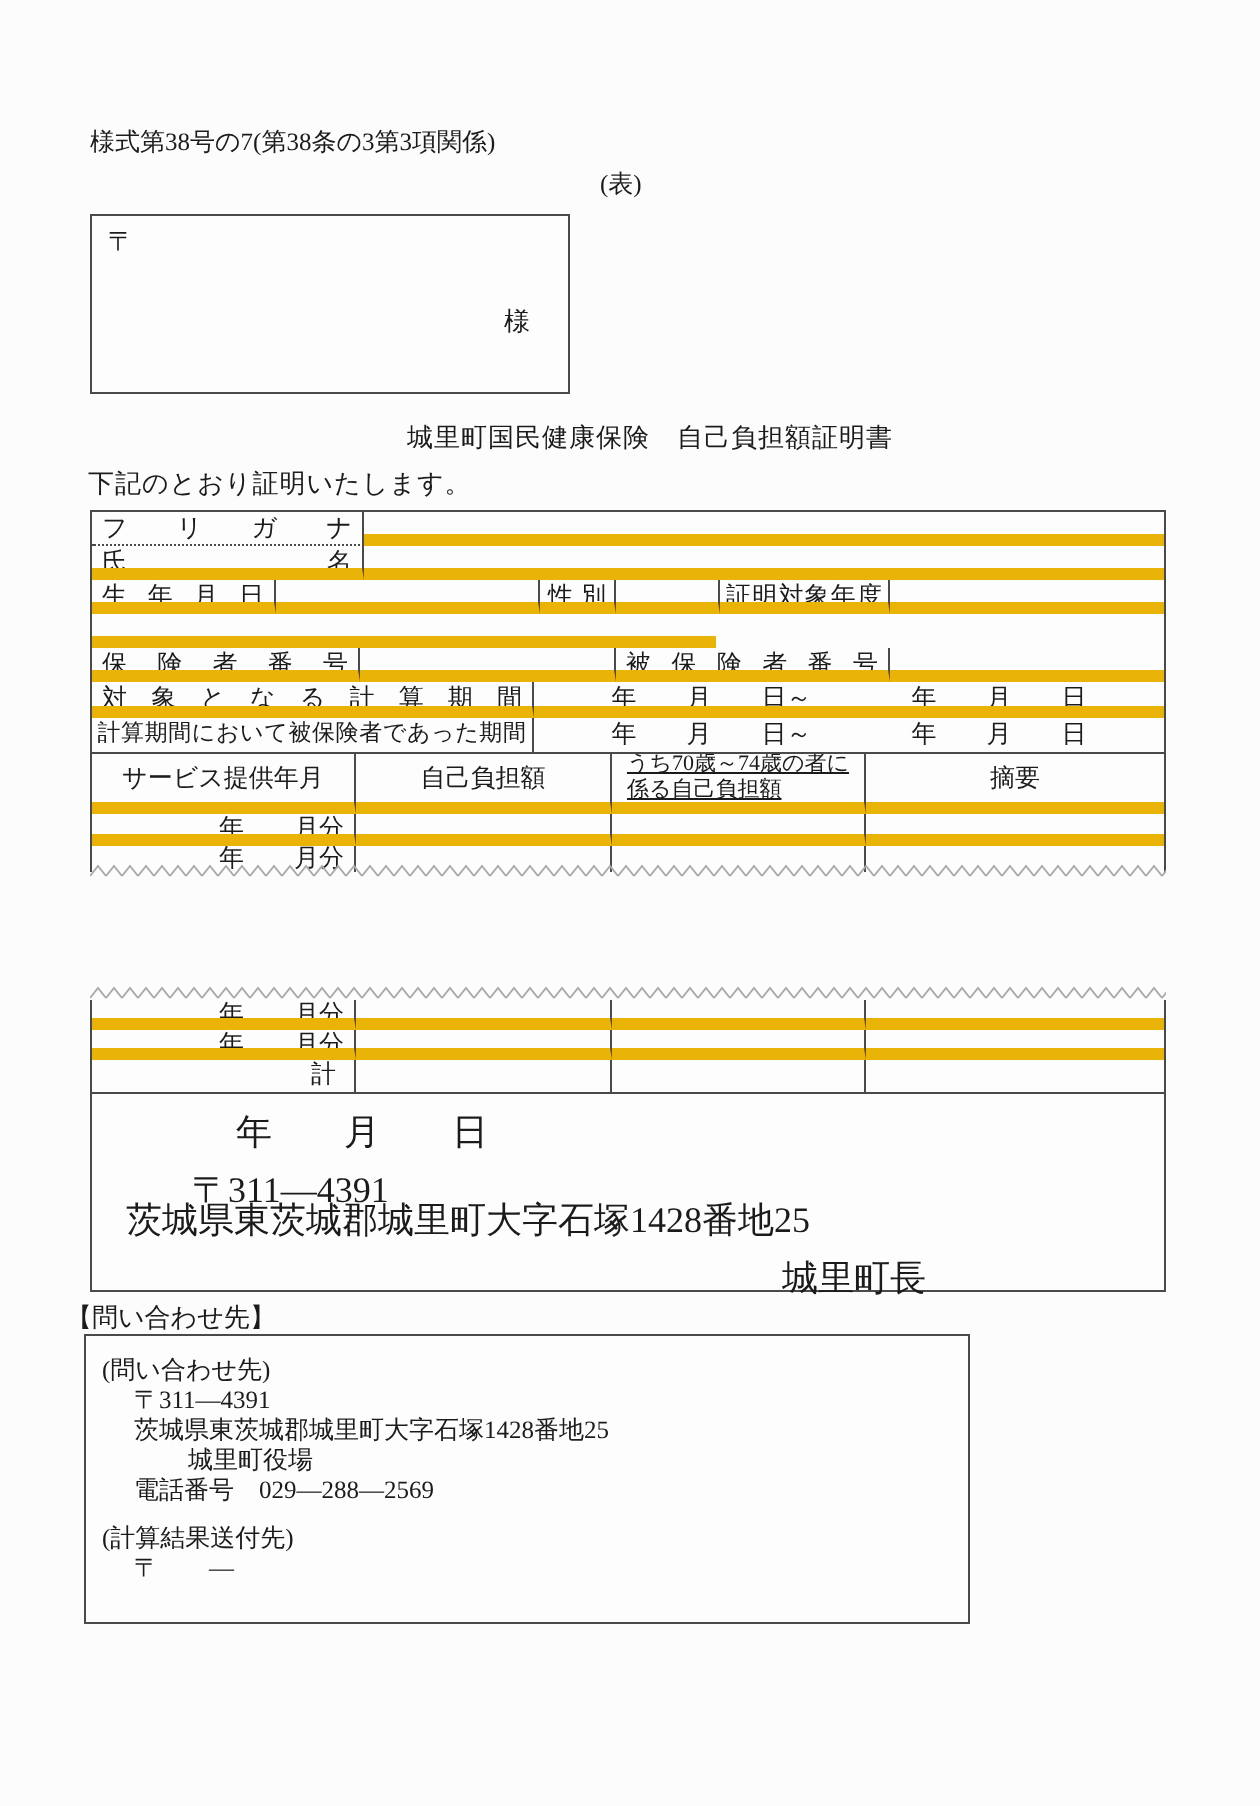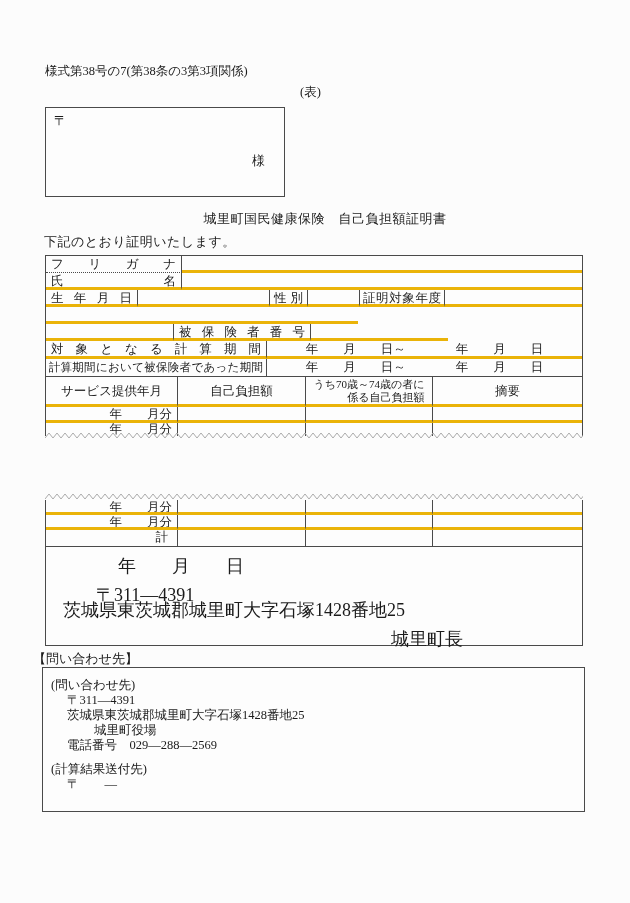--- a/index.html
+++ b/index.html
@@ -22,21 +22,21 @@
   #address-box .honorific   { position: absolute; left: 206px; top: 44px; font-size: 13px; }
   #doc-title { left: 0; top: 210px; width: 630px; padding-left: 20px;
                text-align: center; font-size: 13px; letter-spacing: 0.5px; }
   #intro { left: 44px; top: 233px; font-size: 13px; letter-spacing: 0.5px; }
 
   
   .tbl { position: absolute; background: #fdfdfd; }
   .row { display: flex; }
   .cell {
     border-right: 1px solid #4a4a4a;
-    border-bottom: 3px solid #eab308;
+    border-bottom: 6px solid #eab308;
     font-size: 12.5px;
     overflow: hidden;
   }
   .cell.last { border-right: none; }
   .cell.nobot { border-bottom: none; }
   .jl { text-align: justify; text-align-last: justify; padding: 0 5px; }
   .ctr { text-align: left; }
   .rgt { text-align: right; }
 
   
@@ -50,21 +50,21 @@
   .small-label { font-size: 11.5px; letter-spacing: 0.3px; padding: 0 2px; text-align: center; }
   .pv { white-space: pre; text-align: center; }
 
   
   #amount-table-a { left: 45px; top: 376px; width: 538px;
                     border: 1px solid #4a4a4a; border-bottom: none; }
   #amount-table-a .hrow { height: 30px; }
   #amount-table-a .hrow .cell { display: flex; align-items: center; justify-content: center;
                                 line-height: 14px; }
   #amount-table-a .hrow .twoline { font-size: 11px; line-height: 13px;
-                                   white-space: pre-line; text-align: right; }
+                                   white-space: pre-line; text-align: left; text-decoration: underline; }
   #amount-table-a .drow { height: 16px; }
   #amount-table-a .drow .cell { line-height: 15px; }
   #amount-table-a .prow { height: 13px; }
   #amount-table-a .prow .cell { line-height: 13px; border-bottom: none; }
 
   
   .torn { position: absolute; width: 538px; height: 8px; }
 
   
   #amount-table-b { left: 45px; top: 500px; width: 538px;
@@ -80,21 +80,21 @@
   #certify-box { left: 45px; top: 546px; width: 538px; height: 100px;
                  border: 1px solid #4a4a4a; background: #fdfdfd; }
   #certify-box div { position: absolute; font-size: 18px; }
   #certify-box .date-line { left: 72px; top: 7px; white-space: pre; }
   #certify-box .postal    { left: 50px; top: 36px; }
   #certify-box .address   { left: 17px; top: 51px; }
   #certify-box .mayor     { left: 345px; top: 80px; }
 
   
   #section-label { left: 33px; top: 650px; font-size: 13px; }
-  #contact-box { left: 42px; top: 667px; width: 543px; height: 145px;
+  #contact-box { left: 42px; top: 667px; width: 443px; height: 145px;
                  border: 1px solid #4a4a4a; background: #fdfdfd; }
   #contact-box div { position: absolute; font-size: 12.5px; white-space: pre; }
   #contact-box .inquiry-label { left: 8px;  top: 9px; }
   #contact-box .c-postal      { left: 24px; top: 24px; }
   #contact-box .c-address     { left: 24px; top: 39px; }
   #contact-box .c-office      { left: 51px; top: 54px; }
   #contact-box .c-phone       { left: 24px; top: 69px; }
   #contact-box .result-label  { left: 8px;  top: 93px; }
   #contact-box .result-postal { left: 24px; top: 108px; }
 </style>
@@ -126,20 +126,21 @@
     <div class="cell" style="width:132px"></div>
     <div class="cell jl" style="width:38px;padding:0 4px">性 別</div>
     <div class="cell" style="width:52px"></div>
     <div class="cell jl" style="width:85px;padding:0 3px">証明対象年度</div>
     <div class="cell last" style="width:137px"></div>
   </div>
   <div class="row">
     <div class="cell last" style="width:312px"></div>
   </div>
   <div class="row">
+    <div class="cell jl" style="width:134px">保 険 者 番 号</div>
     <div class="cell" style="width:128px"></div>
     <div class="cell jl" style="width:137px">被 保 険 者 番 号</div>
     <div class="cell last" style="width:137px"></div>
   </div>
   <div class="row r6">
     <div class="cell jl" style="width:221px">対 象 と な る 計 算 期 間</div>
     <div class="cell last pv" style="width:315px">年　　月　　日～　　　　年　　月　　日</div>
   </div>
   <div class="row">
     <div class="cell small-label nobot" style="width:221px">計算期間において被保険者であった期間</div>

